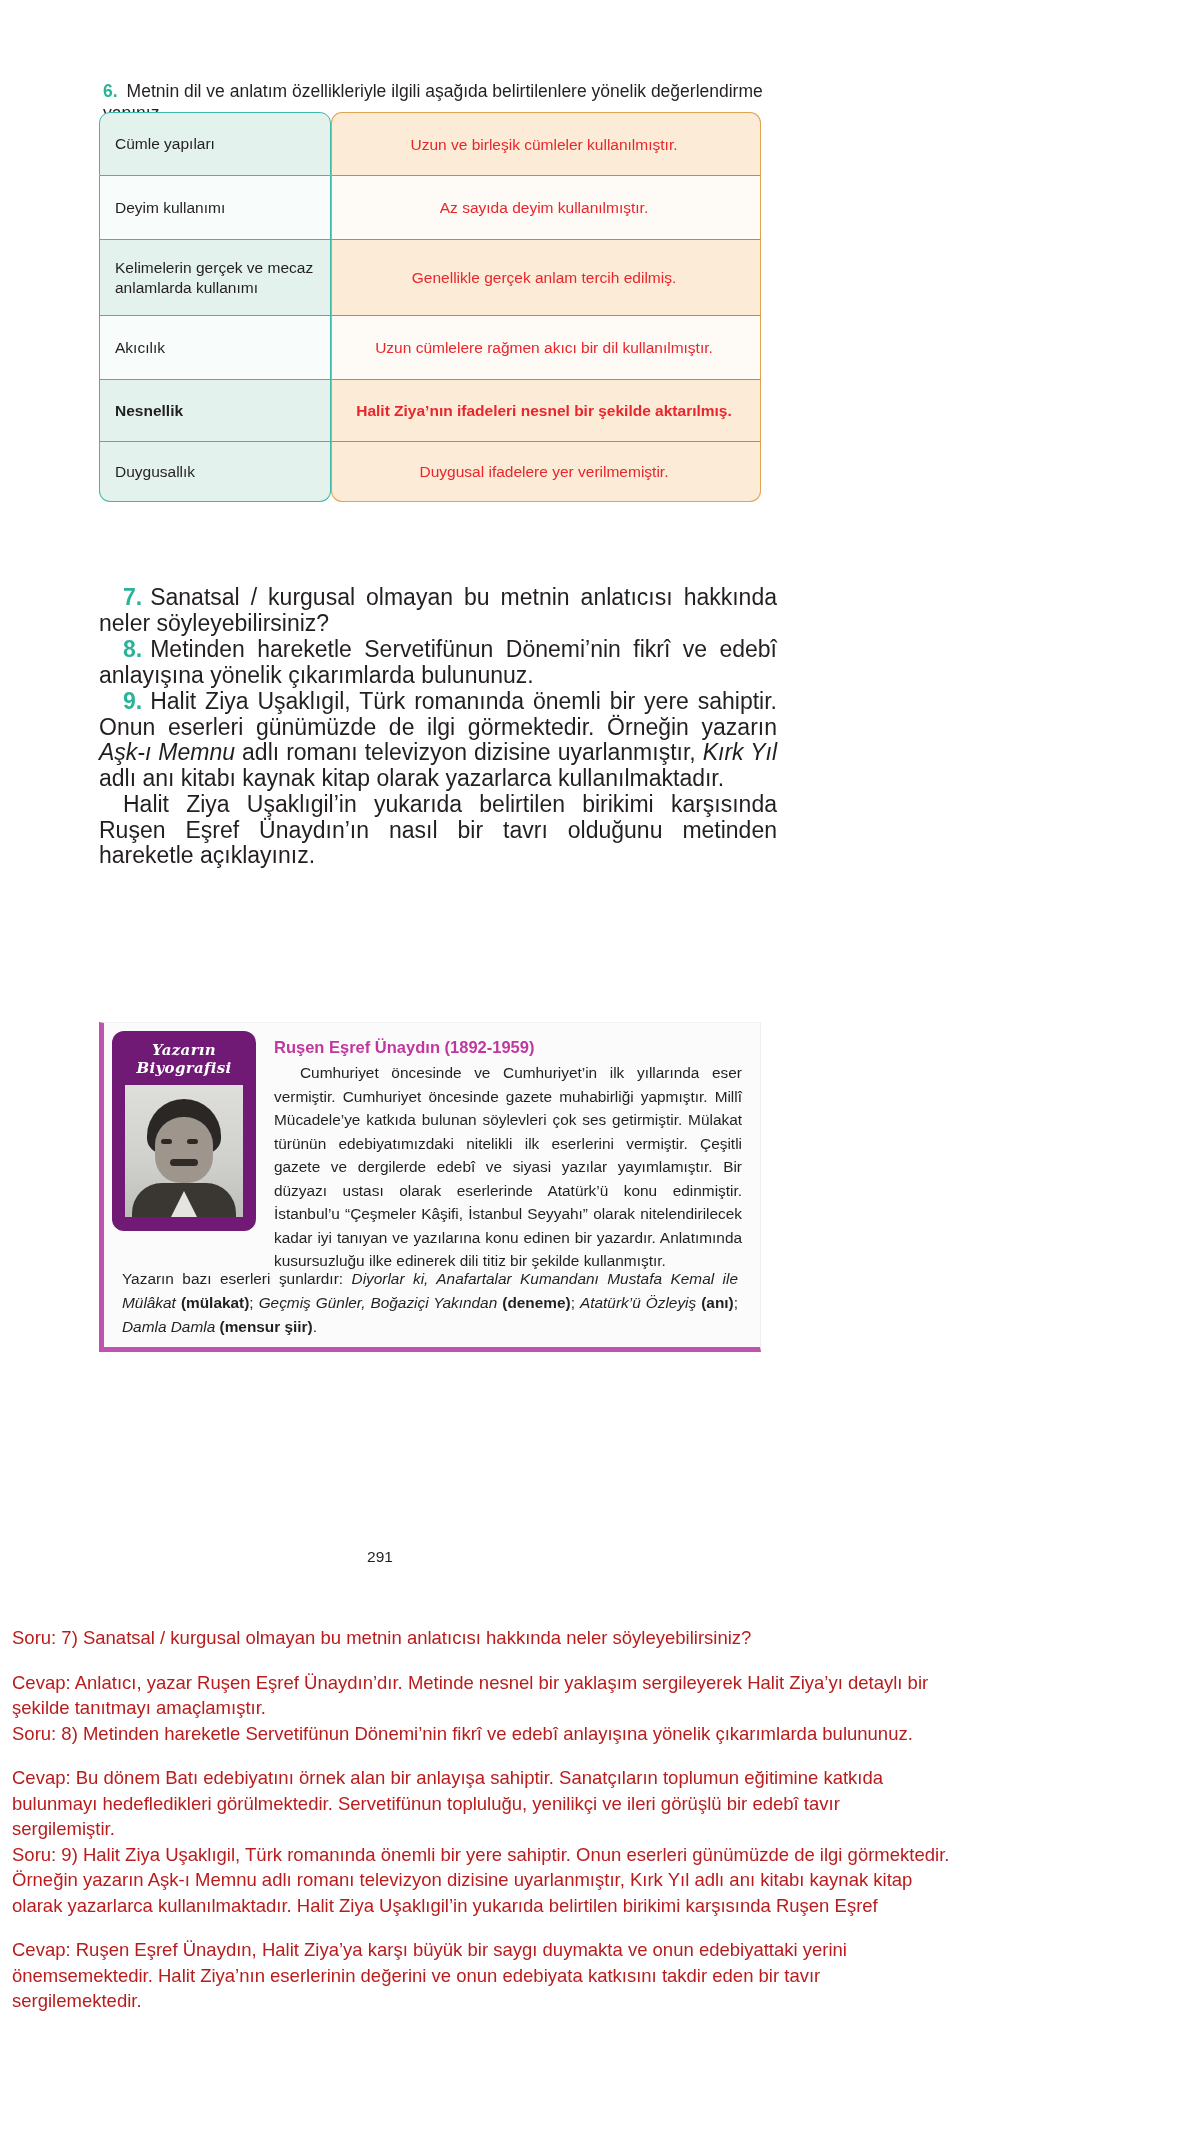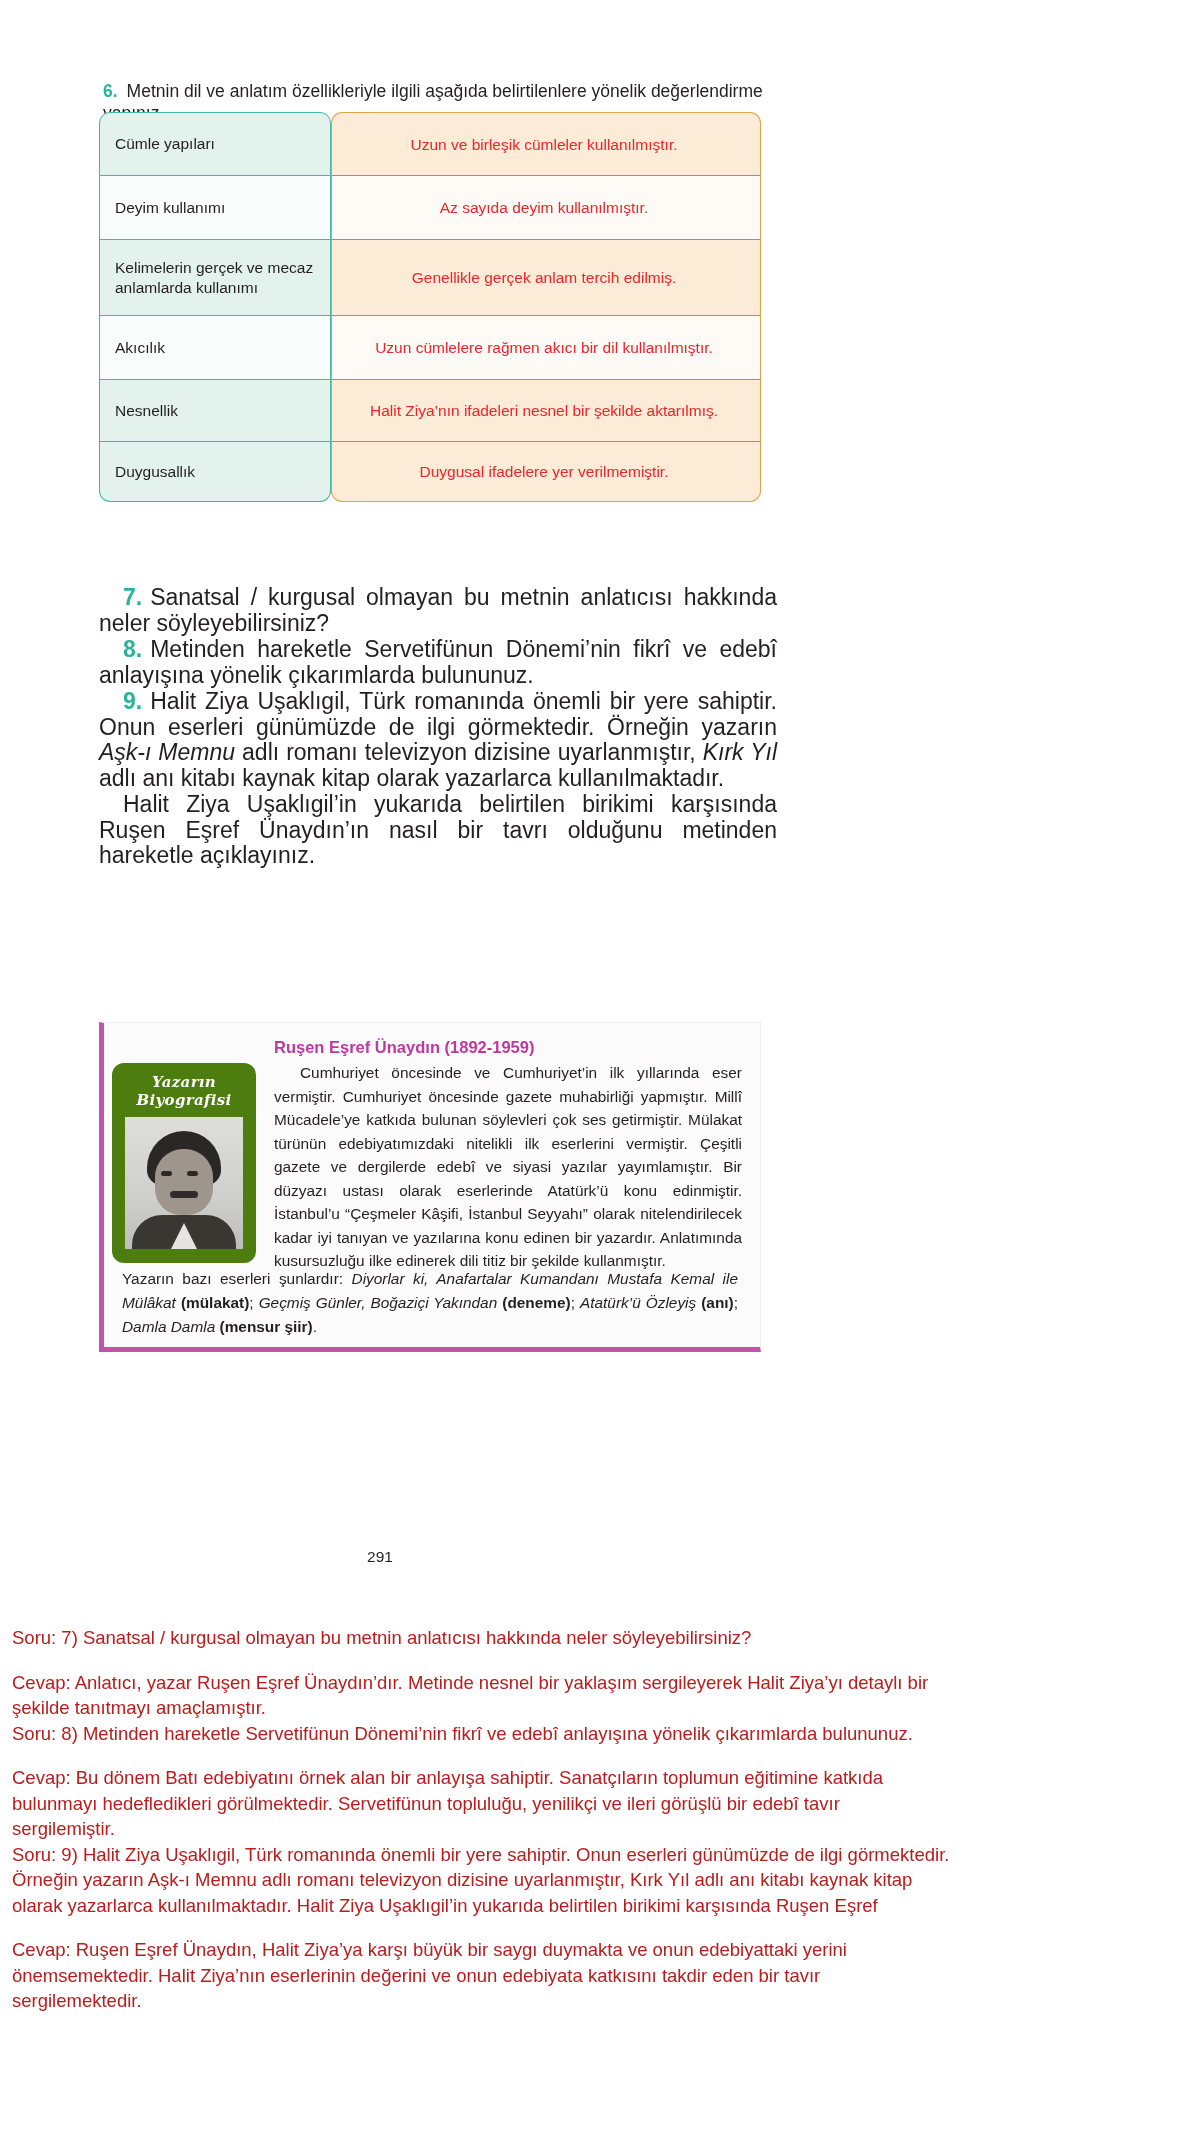--- a/index.html
+++ b/index.html
@@ -123,25 +123,24 @@
     border-bottom:5px solid #bf53ae;
   }
   #bio-inner { display:flex; height:100%; }
 
   #bio-photo-col {
     width:160px;
     flex:0 0 160px;
     padding:8px 8px 0 8px;
   }
   #bio-photo-box {
-    background:#4d7c0f;
+    background:#701a75;
     border-radius:12px 12px 12px 12px;
     padding:10px 10px 14px 10px;
     width:100%;
-    margin-top:32px;
   }
   #bio-photo-title {
     color:#ffffff;
     font-family:"DejaVu Serif", serif;
     font-style:italic;
     font-weight:bold;
     font-size:15px;
     line-height:18px;
     text-align:center;
     letter-spacing:0.3px;
@@ -283,21 +282,21 @@
         </div>
       </div>
       <div class="tbl-row odd" style="min-height: 64px;">
         <div class="cell-left" style="min-height: 64px;">
           <span>Akıcılık</span>
         </div>
         <div class="cell-right" style="min-height: 64px;">
           <span>Uzun cümlelere rağmen akıcı bir dil kullanılmıştır.</span>
         </div>
       </div>
-      <div class="tbl-row even" style="min-height: 62px;">
+      <div class="tbl-row even" style="min-height: 62px; font-weight: bold;">
         <div class="cell-left" style="min-height: 62px;">
           <span>Nesnellik</span>
         </div>
         <div class="cell-right" style="min-height: 62px;">
           <span>Halit Ziya’nın ifadeleri nesnel bir şekilde aktarılmış.</span>
         </div>
       </div>
       <div class="tbl-row even" style="min-height: 60px;">
         <div class="cell-left" style="min-height: 60px;">
           <span>Duygusallık</span>

